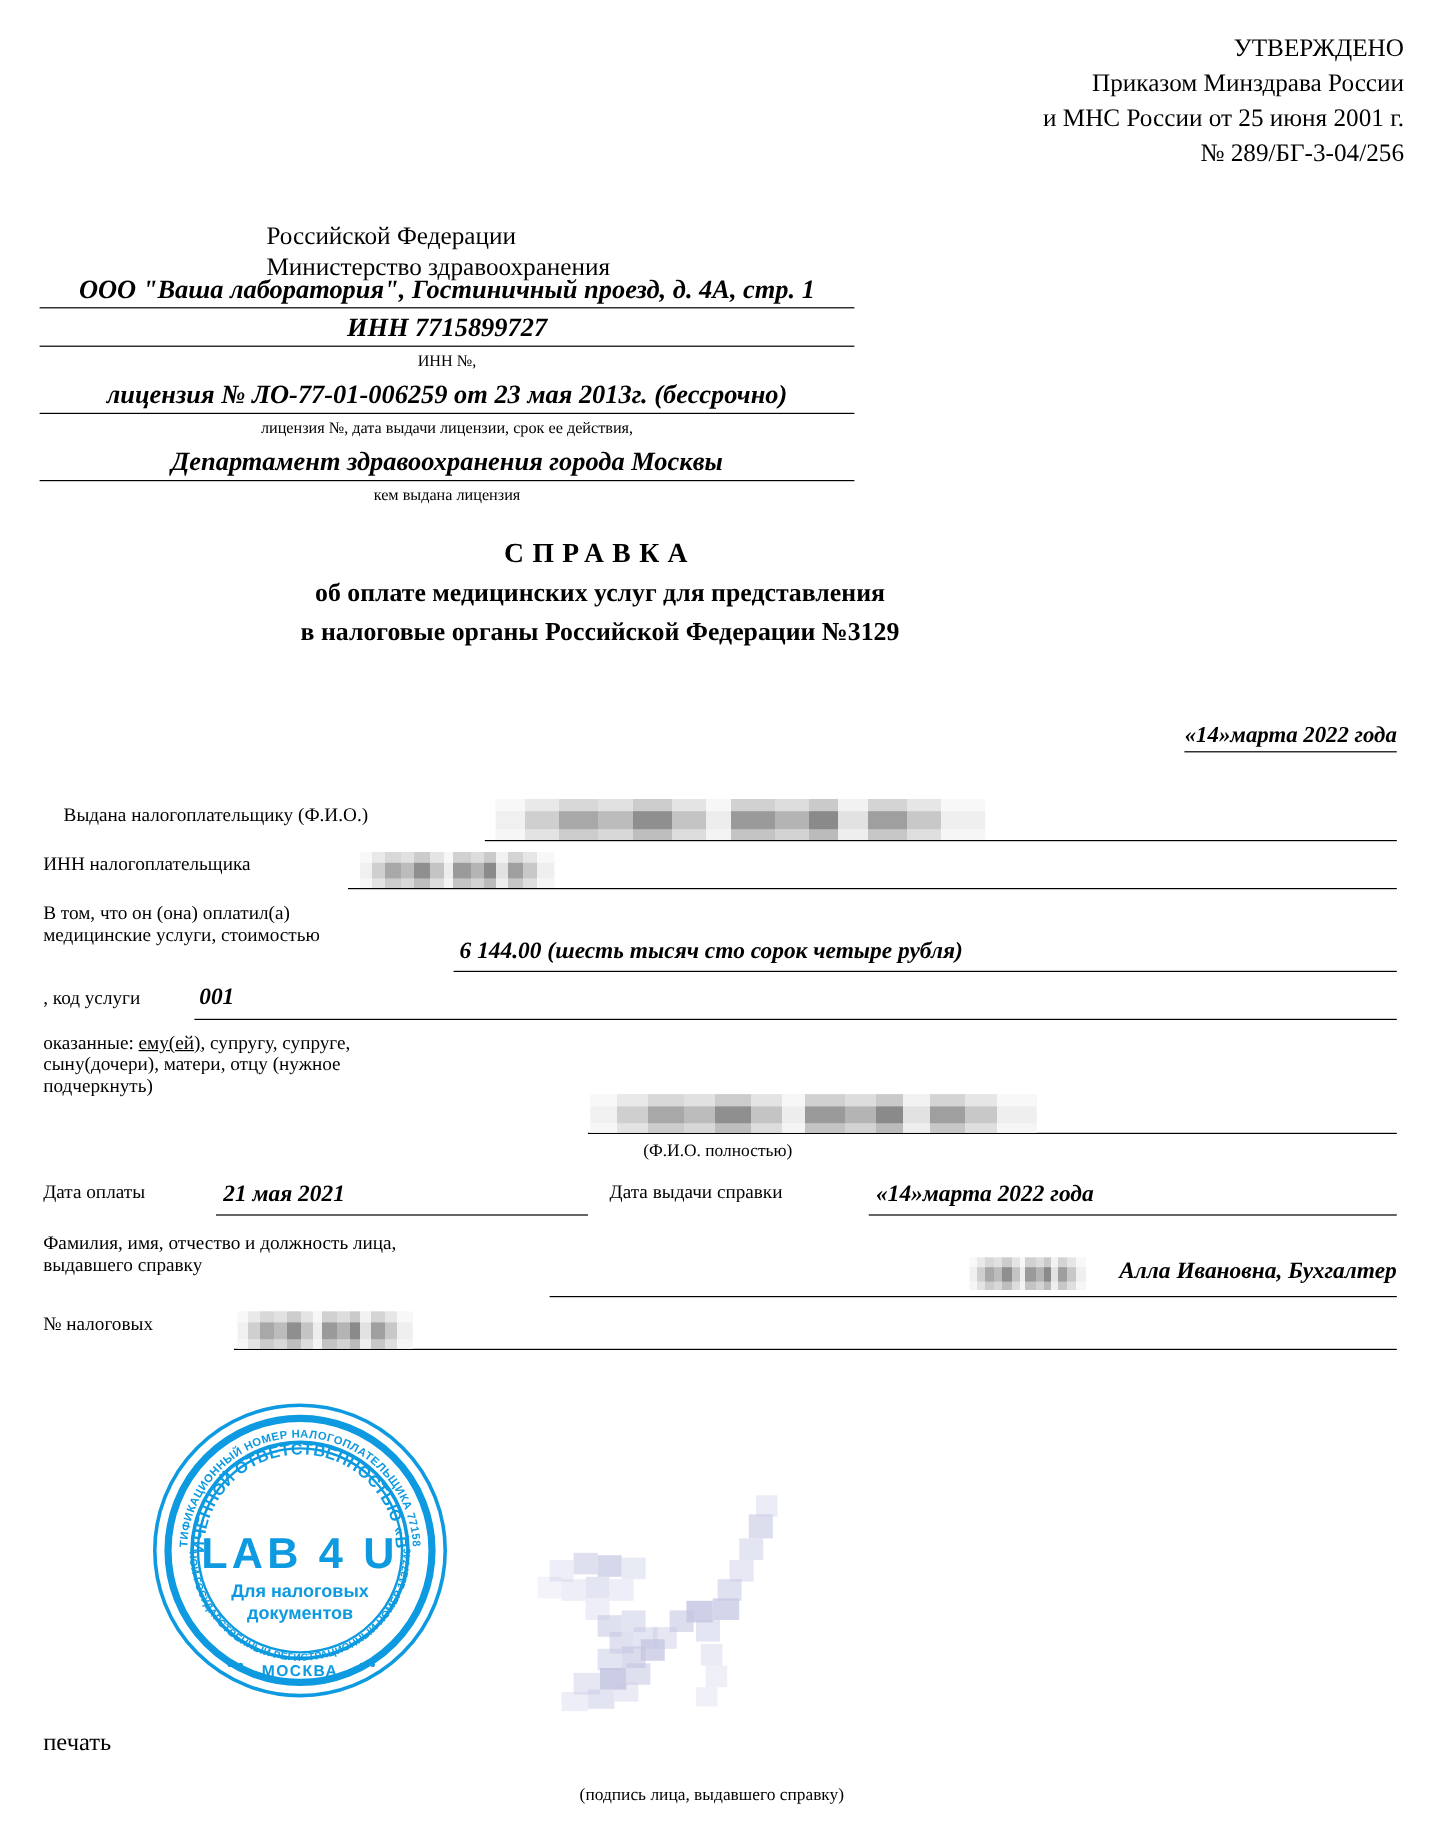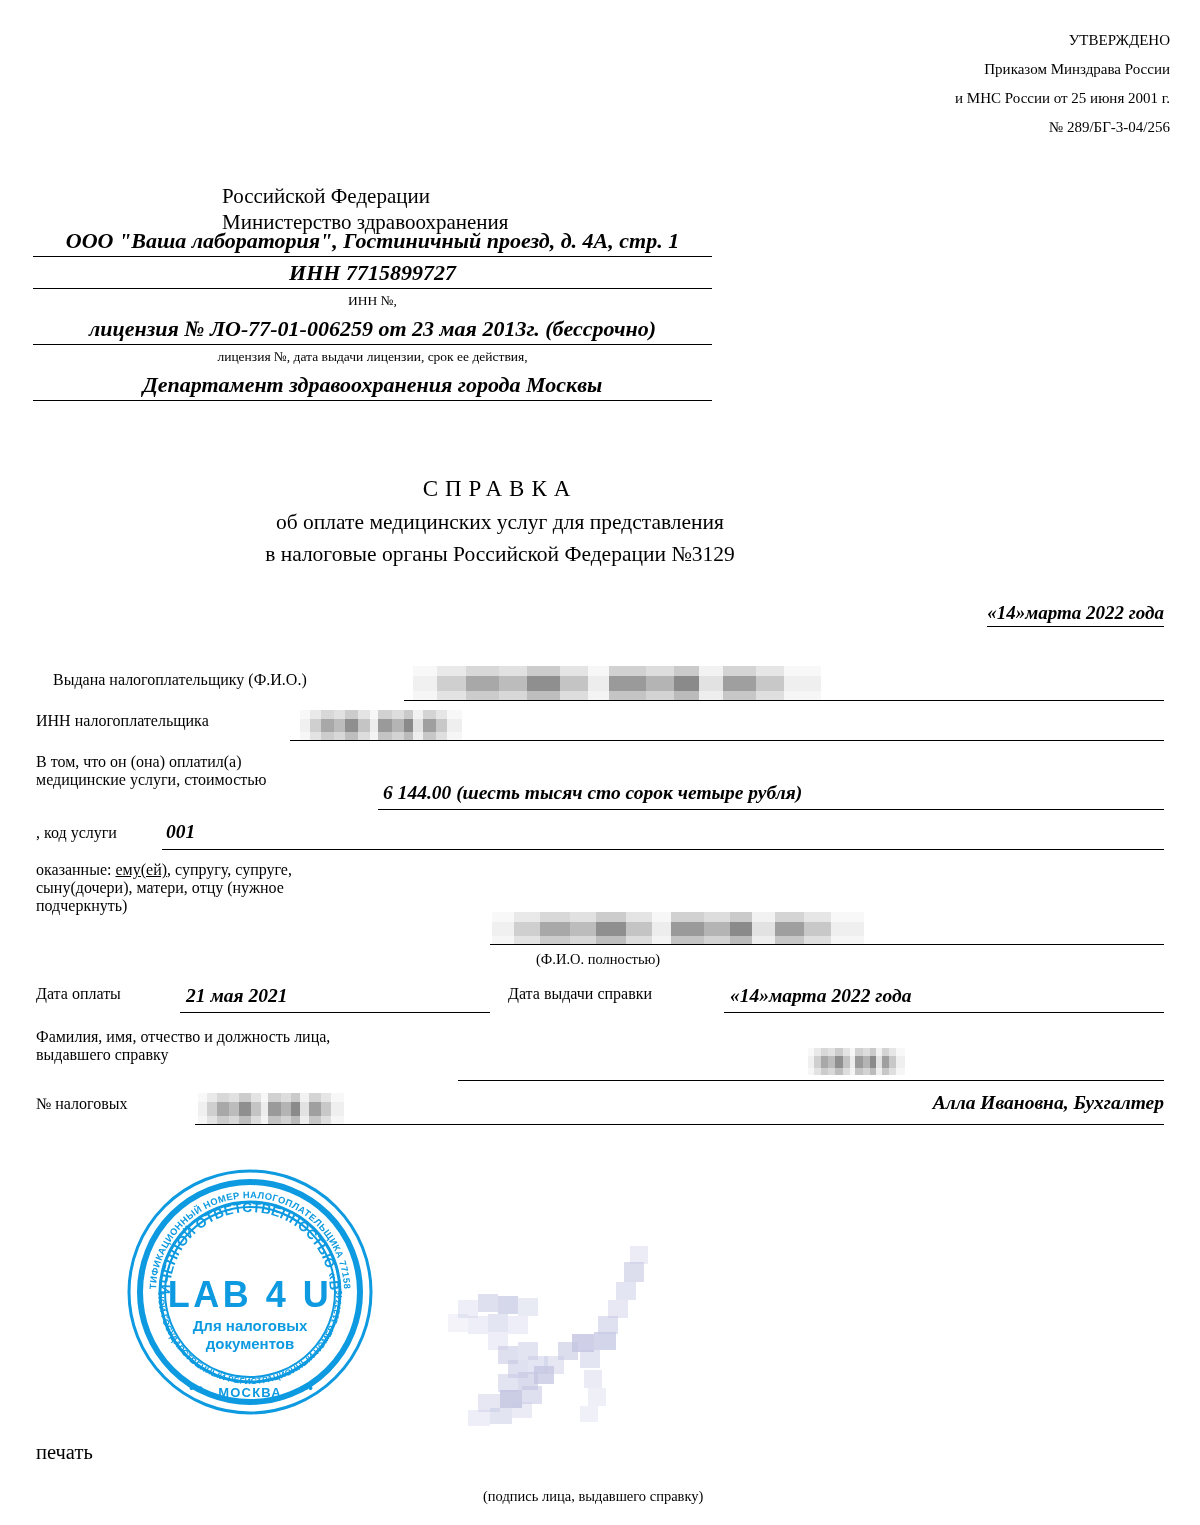--- a/index.html
+++ b/index.html
@@ -18,21 +18,21 @@
     background: #ffffff;
     overflow: hidden;
   }
 
   
   .approval {
     position: absolute;
     top: 26px;
     right: 30px;
     text-align: right;
-    font-size: 15px;
+    font-size: 21px;
     line-height: 29px;
   }
 
   
   .ministry {
     position: absolute;
     left: 222px;
     top: 183px;
     font-size: 21px;
     line-height: 26px;
@@ -64,24 +64,24 @@
     text-align: center;
     font-size: 13.5px;
     line-height: 18px;
     padding-bottom: 6px;
   }
 
   
   .doc-title {
     position: absolute;
     left: 0;
-    top: 472px;
+    top: 444px;
     width: 1000px;
     text-align: center;
-    font-weight: normal;
+    font-weight: bold;
   }
   .doc-title .t1 {
     font-size: 23px;
     letter-spacing: 7px;
     line-height: 34px;
   }
   .doc-title .t2 {
     font-size: 21.5px;
     line-height: 32px;
   }
@@ -203,20 +203,21 @@
     <div class="inst-value">ИНН 7715899727</div>
     <div class="rule-double"></div>
     <div class="inst-caption">ИНН №,</div>
 
     <div class="inst-value">лицензия № ЛО-77-01-006259 от 23 мая 2013г. (бессрочно)</div>
     <div class="rule-double"></div>
     <div class="inst-caption">лицензия №, дата выдачи лицензии, срок ее действия,</div>
 
     <div class="inst-value">Департамент здравоохранения города Москвы</div>
     <div class="rule-double"></div>
+    <div class="inst-caption">кем выдана лицензия</div>
   </div>
 
   <div class="doc-title">
     <div class="t1">СПРАВКА</div>
     <div class="t2">об оплате медицинских услуг для представления</div>
     <div class="t2">в налоговые органы Российской Федерации №3129</div>
   </div>
 
   <div class="date-top">«14»марта 2022 года</div>
 
@@ -247,21 +248,21 @@
   <div class="flabel" style="left:36px; top:985px;">Дата оплаты</div>
   <div class="fval" style="left:186px; top:985px;">21 мая 2021</div>
   <div class="fline" style="left:180px; top:1012px; width:310px;"></div>
 
   <div class="flabel" style="left:508px; top:985px;">Дата выдачи справки</div>
   <div class="fval" style="left:730px; top:985px;">«14»марта 2022 года</div>
   <div class="fline" style="left:724px; top:1012px; width:440px;"></div>
 
   <div class="flabel" style="left:36px; top:1028px;">Фамилия, имя, отчество и должность лица,
 выдавшего справку</div>
-  <div class="fval" style="right:36px; top:1092px;">Алла Ивановна, Бухгалтер</div>
+  <div class="fval" style="right:36px; top:1049px;">Алла Ивановна, Бухгалтер</div>
   <div class="redact" style="left:808px; top:1048px; width:97px; height:27px;"></div>
   <div class="fline" style="left:458px; top:1080px; width:706px;"></div>
 
   <div class="flabel" style="left:36px; top:1095px;">№ налоговых</div>
   <div class="fline" style="left:195px; top:1124px; width:969px;"></div>
   <div class="redact" style="left:198px; top:1093px; width:146px; height:31px;"></div>
 
   <div class="seal">
     <svg viewBox="0 0 248 248" width="248" height="248">
       <defs>

